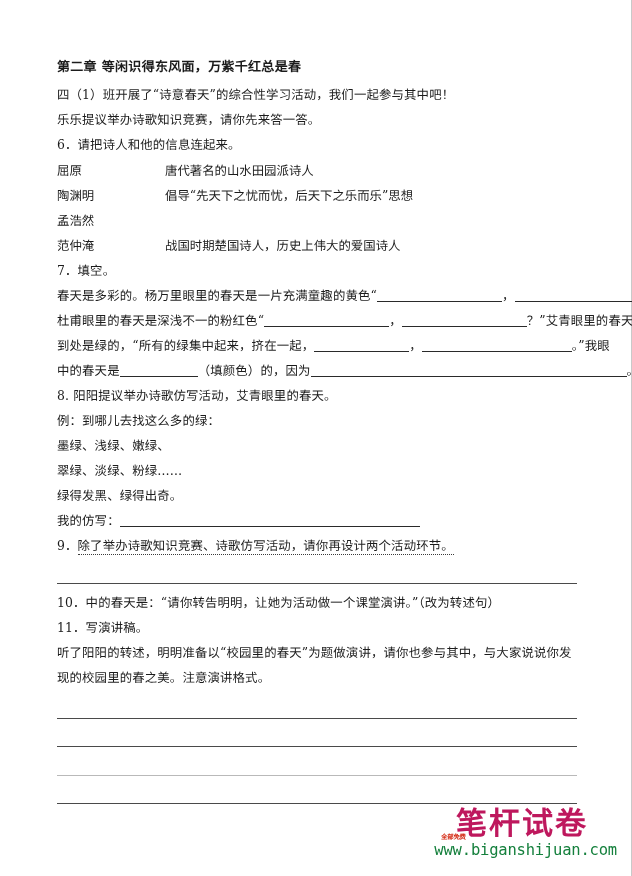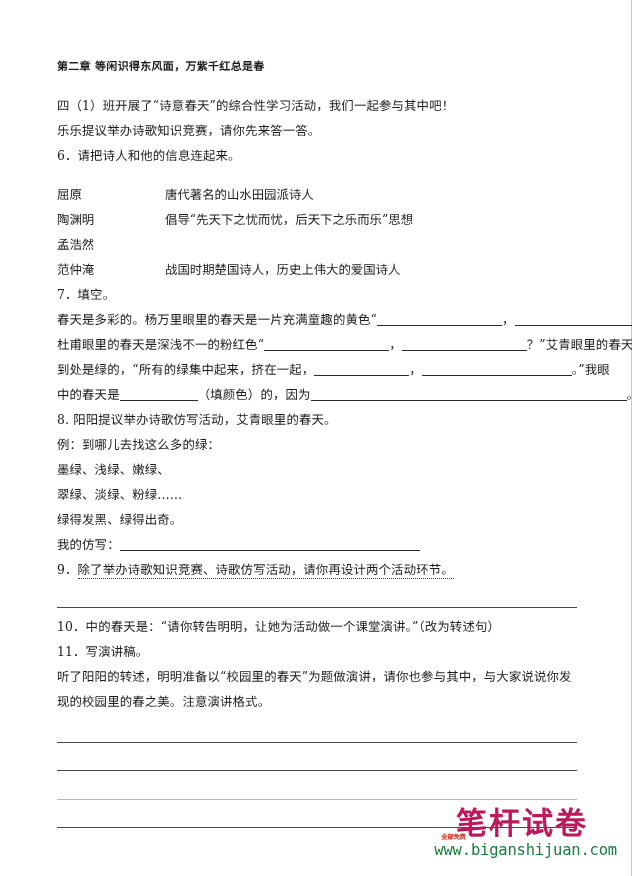--- a/index.html
+++ b/index.html
@@ -28,41 +28,41 @@
   }
   .content {
     position: absolute;
     left: 57px;
     top: 57px;
     width: 520px;
   }
   
   .chapter-title {
     font-weight: bold;
-    font-size: 11px;
+    font-size: 13px;
     line-height: 20px;
     letter-spacing: 0.3px;
-    margin-bottom: 16px;
+    margin-bottom: 5px;
     white-space: nowrap;
   }
   .para {
     font-size: 12.4px;
     line-height: 25px;
     letter-spacing: 0.15px;
     white-space: nowrap;
   }
   .para.wrap {
     white-space: normal;
   }
   .q-num {
     font-family: "DejaVu Serif", "Liberation Serif", serif;
   }
   
   .match-list {
-    margin-top: 14px;
+    margin-top: 1px;
   }
   .match-row {
     display: flex;
     font-size: 12.4px;
     line-height: 25px;
     white-space: nowrap;
   }
   .match-name {
     width: 108px;
     flex: 0 0 108px;

